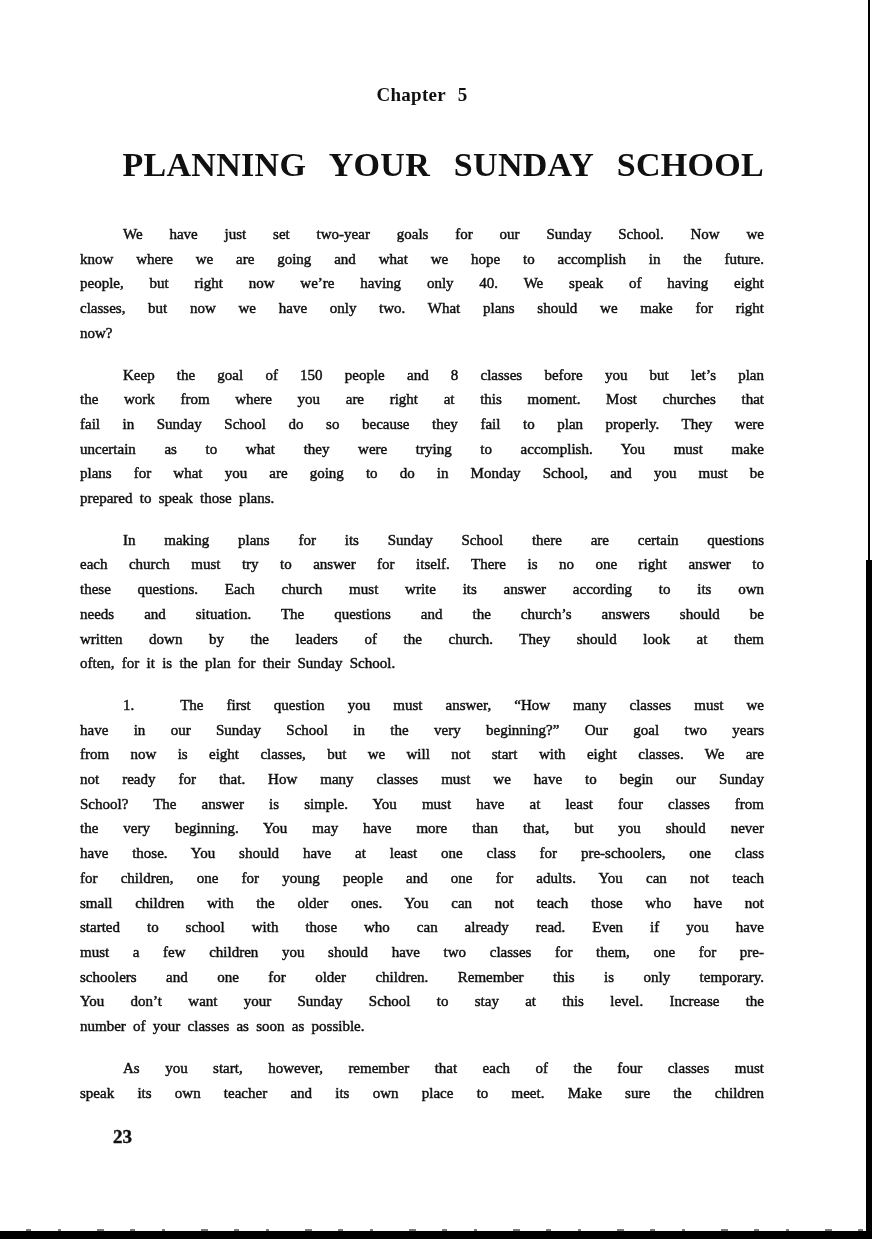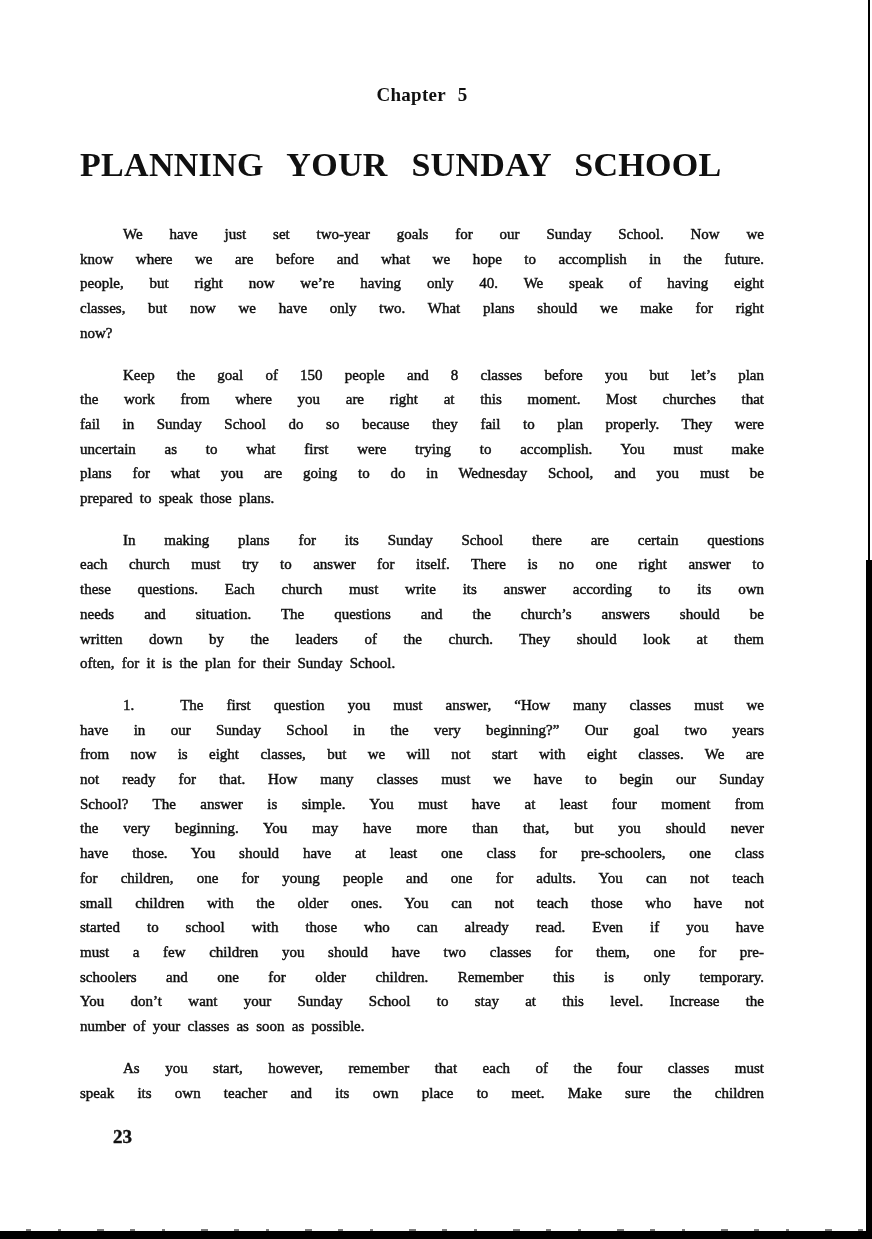--- a/index.html
+++ b/index.html
@@ -29,21 +29,21 @@
     margin-top: 84px;
     text-align: center;
     font-size: 19px;
     font-weight: bold;
     word-spacing: 7px;
     letter-spacing: 0.3px;
     line-height: 22px;
   }
   .title {
     margin-top: 41px;
-    text-align: left;
+    text-align: right;
     font-size: 34px;
     font-weight: bold;
     word-spacing: 15px;
     letter-spacing: 0.3px;
     line-height: 36px;
     white-space: nowrap;
   }
   .body-text {
     margin-top: 39px;
     font-size: 15px;
@@ -110,47 +110,47 @@
 </head>
 <body>
 
 <div class="page">
   <div class="content">
     <div class="chapter">Chapter 5</div>
     <div class="title">PLANNING YOUR SUNDAY SCHOOL</div>
     <div class="body-text">
         <div class="paragraph">
           <div class="line first">We have just set two-year goals for our Sunday School. Now we</div>
-          <div class="line">know where we are before and what we hope to accomplish in the future.</div>
+          <div class="line">know where we are going and what we hope to accomplish in the future.</div>
           <div class="line">people, but right now we’re having only 40. We speak of having eight</div>
           <div class="line">classes, but now we have only two. What plans should we make for right</div>
           <div class="line last">now?</div>
         </div>
         <div class="paragraph">
           <div class="line first">Keep the goal of 150 people and 8 classes before you but let’s plan</div>
           <div class="line">the work from where you are right at this moment. Most churches that</div>
           <div class="line">fail in Sunday School do so because they fail to plan properly. They were</div>
-          <div class="line">uncertain as to what first were trying to accomplish. You must make</div>
-          <div class="line">plans for what you are going to do in Wednesday School, and you must be</div>
+          <div class="line">uncertain as to what they were trying to accomplish. You must make</div>
+          <div class="line">plans for what you are going to do in Monday School, and you must be</div>
           <div class="line last">prepared to speak those plans.</div>
         </div>
         <div class="paragraph">
           <div class="line first">In making plans for its Sunday School there are certain questions</div>
           <div class="line">each church must try to answer for itself. There is no one right answer to</div>
           <div class="line">these questions. Each church must write its answer according to its own</div>
           <div class="line">needs and situation. The questions and the church’s answers should be</div>
           <div class="line">written down by the leaders of the church. They should look at them</div>
           <div class="line last">often, for it is the plan for their Sunday School.</div>
         </div>
         <div class="paragraph">
           <div class="line first">1.&nbsp; The first question you must answer, “How many classes must we</div>
           <div class="line">have in our Sunday School in the very beginning?” Our goal two years</div>
           <div class="line">from now is eight classes, but we will not start with eight classes. We are</div>
           <div class="line">not ready for that. How many classes must we have to begin our Sunday</div>
-          <div class="line">School? The answer is simple. You must have at least four moment from</div>
+          <div class="line">School? The answer is simple. You must have at least four classes from</div>
           <div class="line">the very beginning. You may have more than that, but you should never</div>
           <div class="line">have those. You should have at least one class for pre-schoolers, one class</div>
           <div class="line">for children, one for young people and one for adults. You can not teach</div>
           <div class="line">small children with the older ones. You can not teach those who have not</div>
           <div class="line">started to school with those who can already read. Even if you have</div>
           <div class="line">must a few children you should have two classes for them, one for pre-</div>
           <div class="line">schoolers and one for older children. Remember this is only temporary.</div>
           <div class="line">You don’t want your Sunday School to stay at this level. Increase the</div>
           <div class="line last">number of your classes as soon as possible.</div>
         </div>

